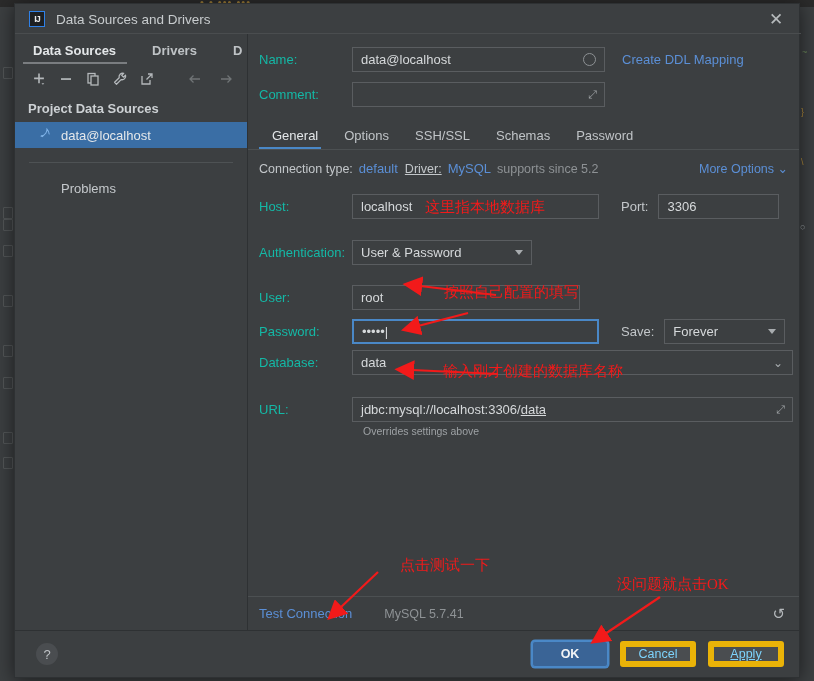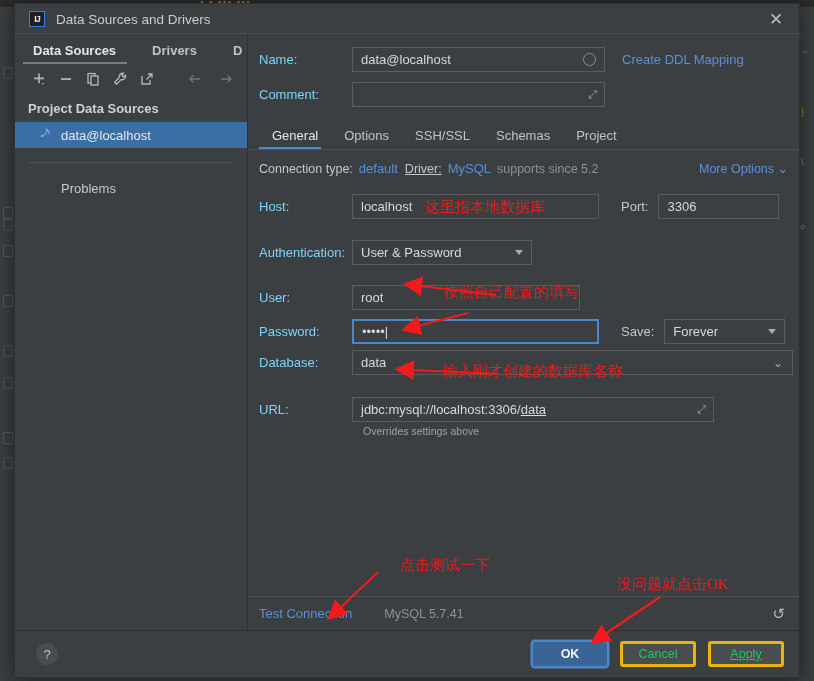--- a/index.html
+++ b/index.html
@@ -127,21 +127,21 @@
 
   
   .right-panel {
     flex: 1; background: #3c3f41; display: flex; flex-direction: column;
     min-width: 0; position: relative;
   }
   .form-area { flex: 1; padding: 0; position: relative; }
 
   .row { display: flex; align-items: center; }
   .lab {
-    font-size: 13px; color: #7dd3fc; width: 104px; flex: 0 0 104px;
+    font-size: 13px; color: #14b8a6; width: 104px; flex: 0 0 104px;
     padding-left: 11px;
   }
   .fld {
     background: #3c3f41; border: 1px solid #5a5d60; height: 25px;
     color: #d6d9db; font-size: 13px; display: flex; align-items: center;
     padding: 0 8px; position: relative;
   }
   .fld.focus { border: 2px solid #4a88c7; }
   .expand-ico {
     position: absolute; right: 7px; color: #9ca0a3; font-size: 11px;
@@ -212,22 +212,22 @@
     display: flex; align-items: center; position: relative;
   }
   .help-btn {
     width: 22px; height: 22px; border-radius: 50%;
     background: #4a4d50; color: #bfc3c6; font-size: 13px;
     display: flex; align-items: center; justify-content: center;
     margin-left: 21px; cursor: pointer;
   }
   .btns { position: absolute; right: 15px; display: flex; gap: 12px; }
   .btn {
-    min-width: 76px; height: 26px; border: 3px solid #eab308;
-    border-radius: 3px; background: #4a4d50; color: #22c55e;
+    min-width: 76px; height: 26px; border: 6px solid #eab308;
+    border-radius: 3px; background: #4a4d50; color: #7dd3fc;
     font-size: 12.5px; display: flex; align-items: center;
     justify-content: center; cursor: pointer;
     font-family: "Liberation Sans", sans-serif;
   }
   .btn.primary {
     background: #3a6496; border: 1px solid #4a88c7; color: #f2f4f6;
     font-weight: 700; box-shadow: 0 0 0 1.5px #4a88c7;
   }
   .btn u { }
 
@@ -369,21 +369,21 @@
               <span></span>
               <span class="expand-ico">⤢</span>
             </div>
           </div>
 
           <div class="itabs">
             <div class="itab active">General</div>
             <div class="itab">Options</div>
             <div class="itab">SSH/SSL</div>
             <div class="itab">Schemas</div>
-            <div class="itab">Project</div>
+            <div class="itab">Password</div>
             <div class="itab-underline"></div>
           </div>
           <div class="itabs-hr"></div>
 
           <div class="conn-row">
             <span>Connection type:</span>
             <span class="link" style="margin-left:6px;">default</span>
             <span style="margin-left:7px;text-decoration:underline;">Driver:</span>
             <span class="link" style="margin-left:6px;">MySQL</span>
             <span class="muted" style="margin-left:6px;">supports since 5.2</span>
@@ -435,21 +435,21 @@
           <div class="row" style="margin-top:6px;">
             <div class="lab">Database:</div>
             <div class="fld" style="width:441px;">
               <span>data</span>
               <span class="dd-chev">⌄</span>
             </div>
           </div>
 
           <div class="row" style="margin-top:22px;">
             <div class="lab">URL:</div>
-            <div class="fld" style="width:362px;">
+            <div class="fld" style="width:441px;">
               <span>jdbc:mysql://localhost:3306/</span>
               <span style="text-decoration:underline;">data</span>
               <span class="expand-ico">⤢</span>
             </div>
           </div>
           <div class="hint">Overrides settings above</div>
 
         </div>
 
         <div class="status-bar">

